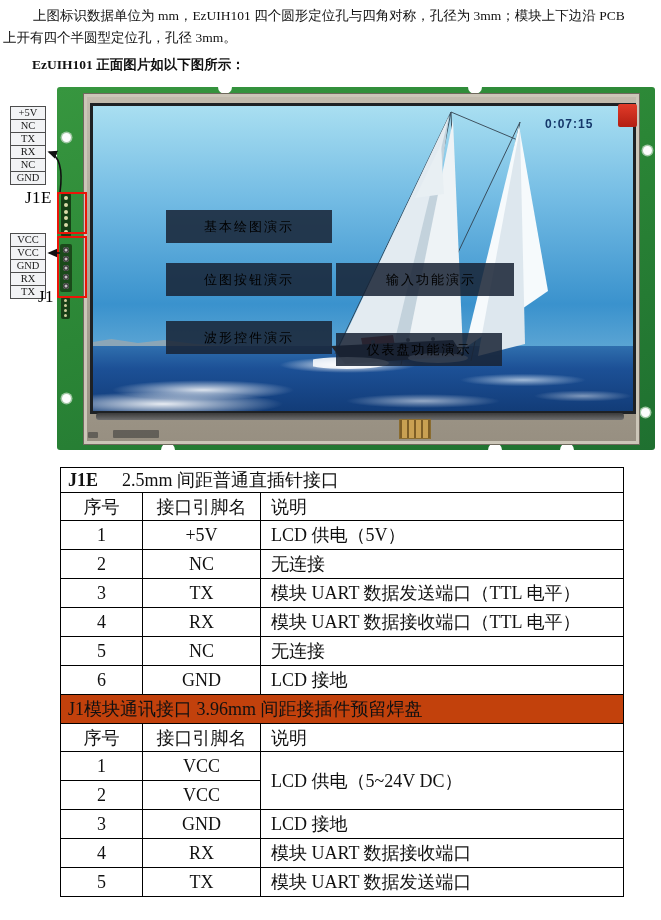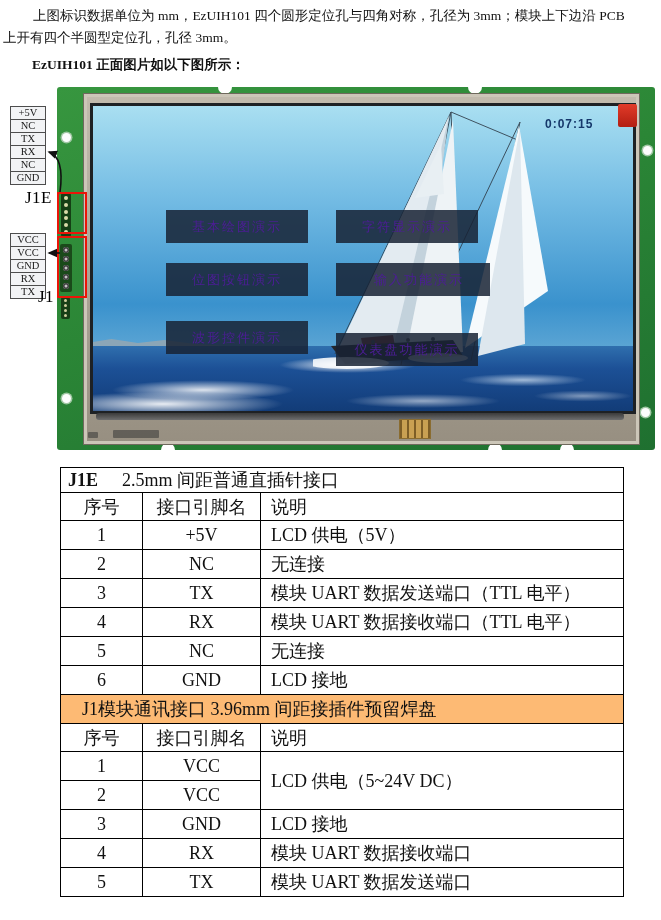--- a/index.html
+++ b/index.html
@@ -42,22 +42,22 @@
          radial-gradient(ellipse 95px 11px at 255px 19px, rgba(255,255,255,.95), rgba(255,255,255,0) 72%),
          radial-gradient(ellipse 130px 14px at 110px 44px, rgba(255,255,255,.85), rgba(255,255,255,0) 70%),
          radial-gradient(ellipse 160px 16px at 70px 58px, rgba(255,255,255,.9), rgba(255,255,255,0) 75%),
          radial-gradient(ellipse 90px 9px at 430px 34px, rgba(235,246,255,.65), rgba(255,255,255,0) 70%),
          radial-gradient(ellipse 110px 10px at 330px 55px, rgba(255,255,255,.55), rgba(255,255,255,0) 70%),
          radial-gradient(ellipse 70px 8px at 490px 50px, rgba(255,255,255,.45), rgba(255,255,255,0) 70%),
          linear-gradient(180deg,#2f6fae 0%,#1c5096 35%,#123c78 100%);}
   .ship{position:absolute;left:220px;top:0;z-index:2;}
   .timer{position:absolute;left:452px;top:11px;width:70px;font-family:"Liberation Sans","DejaVu Sans",sans-serif;
          font-size:12px;font-weight:bold;color:#15386b;letter-spacing:1px;z-index:3;}
-  .demo-btn{position:absolute;width:142px;height:33px;background:rgba(24,34,52,0.85);
-            color:#4c1d95;font-family:"Liberation Sans","DejaVu Sans",sans-serif;font-size:13px;
+  .demo-btn{position:absolute;width:166px;height:33px;background:rgba(24,34,52,0.85);
+            color:#000000;font-family:"Liberation Sans","DejaVu Sans",sans-serif;font-size:13px;
             letter-spacing:2px;display:flex;align-items:center;justify-content:center;z-index:3;}
   .slot{position:absolute;left:12px;top:319px;width:528px;height:7px;border-radius:3px;
         background:linear-gradient(180deg,#3a3a3a,#6e6e6e);}
   .gold-conn{position:absolute;left:315px;top:325px;width:30px;height:18px;background:#c9a052;
              background-image:repeating-linear-gradient(90deg,#7d5d26 0 2px,rgba(0,0,0,0) 2px 7px);
              border:1px solid #8a6c30;}
   .bezel-mark{position:absolute;background:rgba(55,55,55,.55);border-radius:1px;}
   .red-comp{position:absolute;left:534px;top:10px;width:19px;height:23px;border-radius:2px;
             background:linear-gradient(180deg,#e23b29,#b21e12);z-index:4;}
 
@@ -72,21 +72,21 @@
 
   
   .pintable{position:absolute;left:60px;top:467px;width:563px;border-collapse:collapse;
             font-size:18px;table-layout:fixed;}
   .pintable td{border:1px solid #000;padding:0;vertical-align:middle;}
   .pintable td.c{text-align:center;}
   .pintable td.d{text-align:left;padding-left:10px;margin-top:36px;}
   .t-title td{height:20px;padding-left:7px;}
   .t-title .code{font-weight:bold;}
   .t-title .ttl{margin-left:24px;}
-  .t-gray td{background:#fdba74;height:28px;padding-left:21px;}
+  .t-gray td{background:#c2410c;height:28px;padding-left:7px;}
   .t-head td{height:27px;}
   .t-row td{height:28px;}
 </style>
 </head>
 <body>
 
 <div class="page">
 
   <div class="para">
     <div class="pline indent">上图标识数据单位为 mm，EzUIH101 四个圆形定位孔与四角对称，孔径为 3mm；模块上下边沿 PCB</div>
@@ -155,21 +155,20 @@
           <circle cx="60" cy="236" r="2" fill="#4a4a4a"></circle>
           <circle cx="95" cy="234" r="2" fill="#555555"></circle>
           <circle cx="120" cy="233" r="2" fill="#4a4a4a"></circle>
           <ellipse cx="34" cy="257" rx="42" ry="6" fill="#ffffff" opacity="0.85"></ellipse>
           <ellipse cx="125" cy="252" rx="30" ry="5" fill="#ffffff" opacity="0.7"></ellipse>
         </svg>
 
         <div class="timer">0:07:15</div>
 
         <div class="demo-btn" style="left:73px;top:104px;">基本绘图演示</div>
-        <div class="demo-btn" style="left:243px;top:104px;">字符显示演示</div>
         <div class="demo-btn" style="left:73px;top:157px;">位图按钮演示</div>
         <div class="demo-btn" style="left:243px;top:157px;padding-left:12px;">输入功能演示</div>
         <div class="demo-btn" style="left:73px;top:215px;">波形控件演示</div>
         <div class="demo-btn" style="left:243px;top:215px;margin-top:12px;">仪表盘功能演示</div>
       </div>
 
       <div class="slot"></div>
       <div class="gold-conn"></div>
       <div class="bezel-mark" style="left:29px;top:336px;width:46px;height:8px;"></div>
       <div class="bezel-mark" style="left:4px;top:338px;width:10px;height:6px;"></div>

